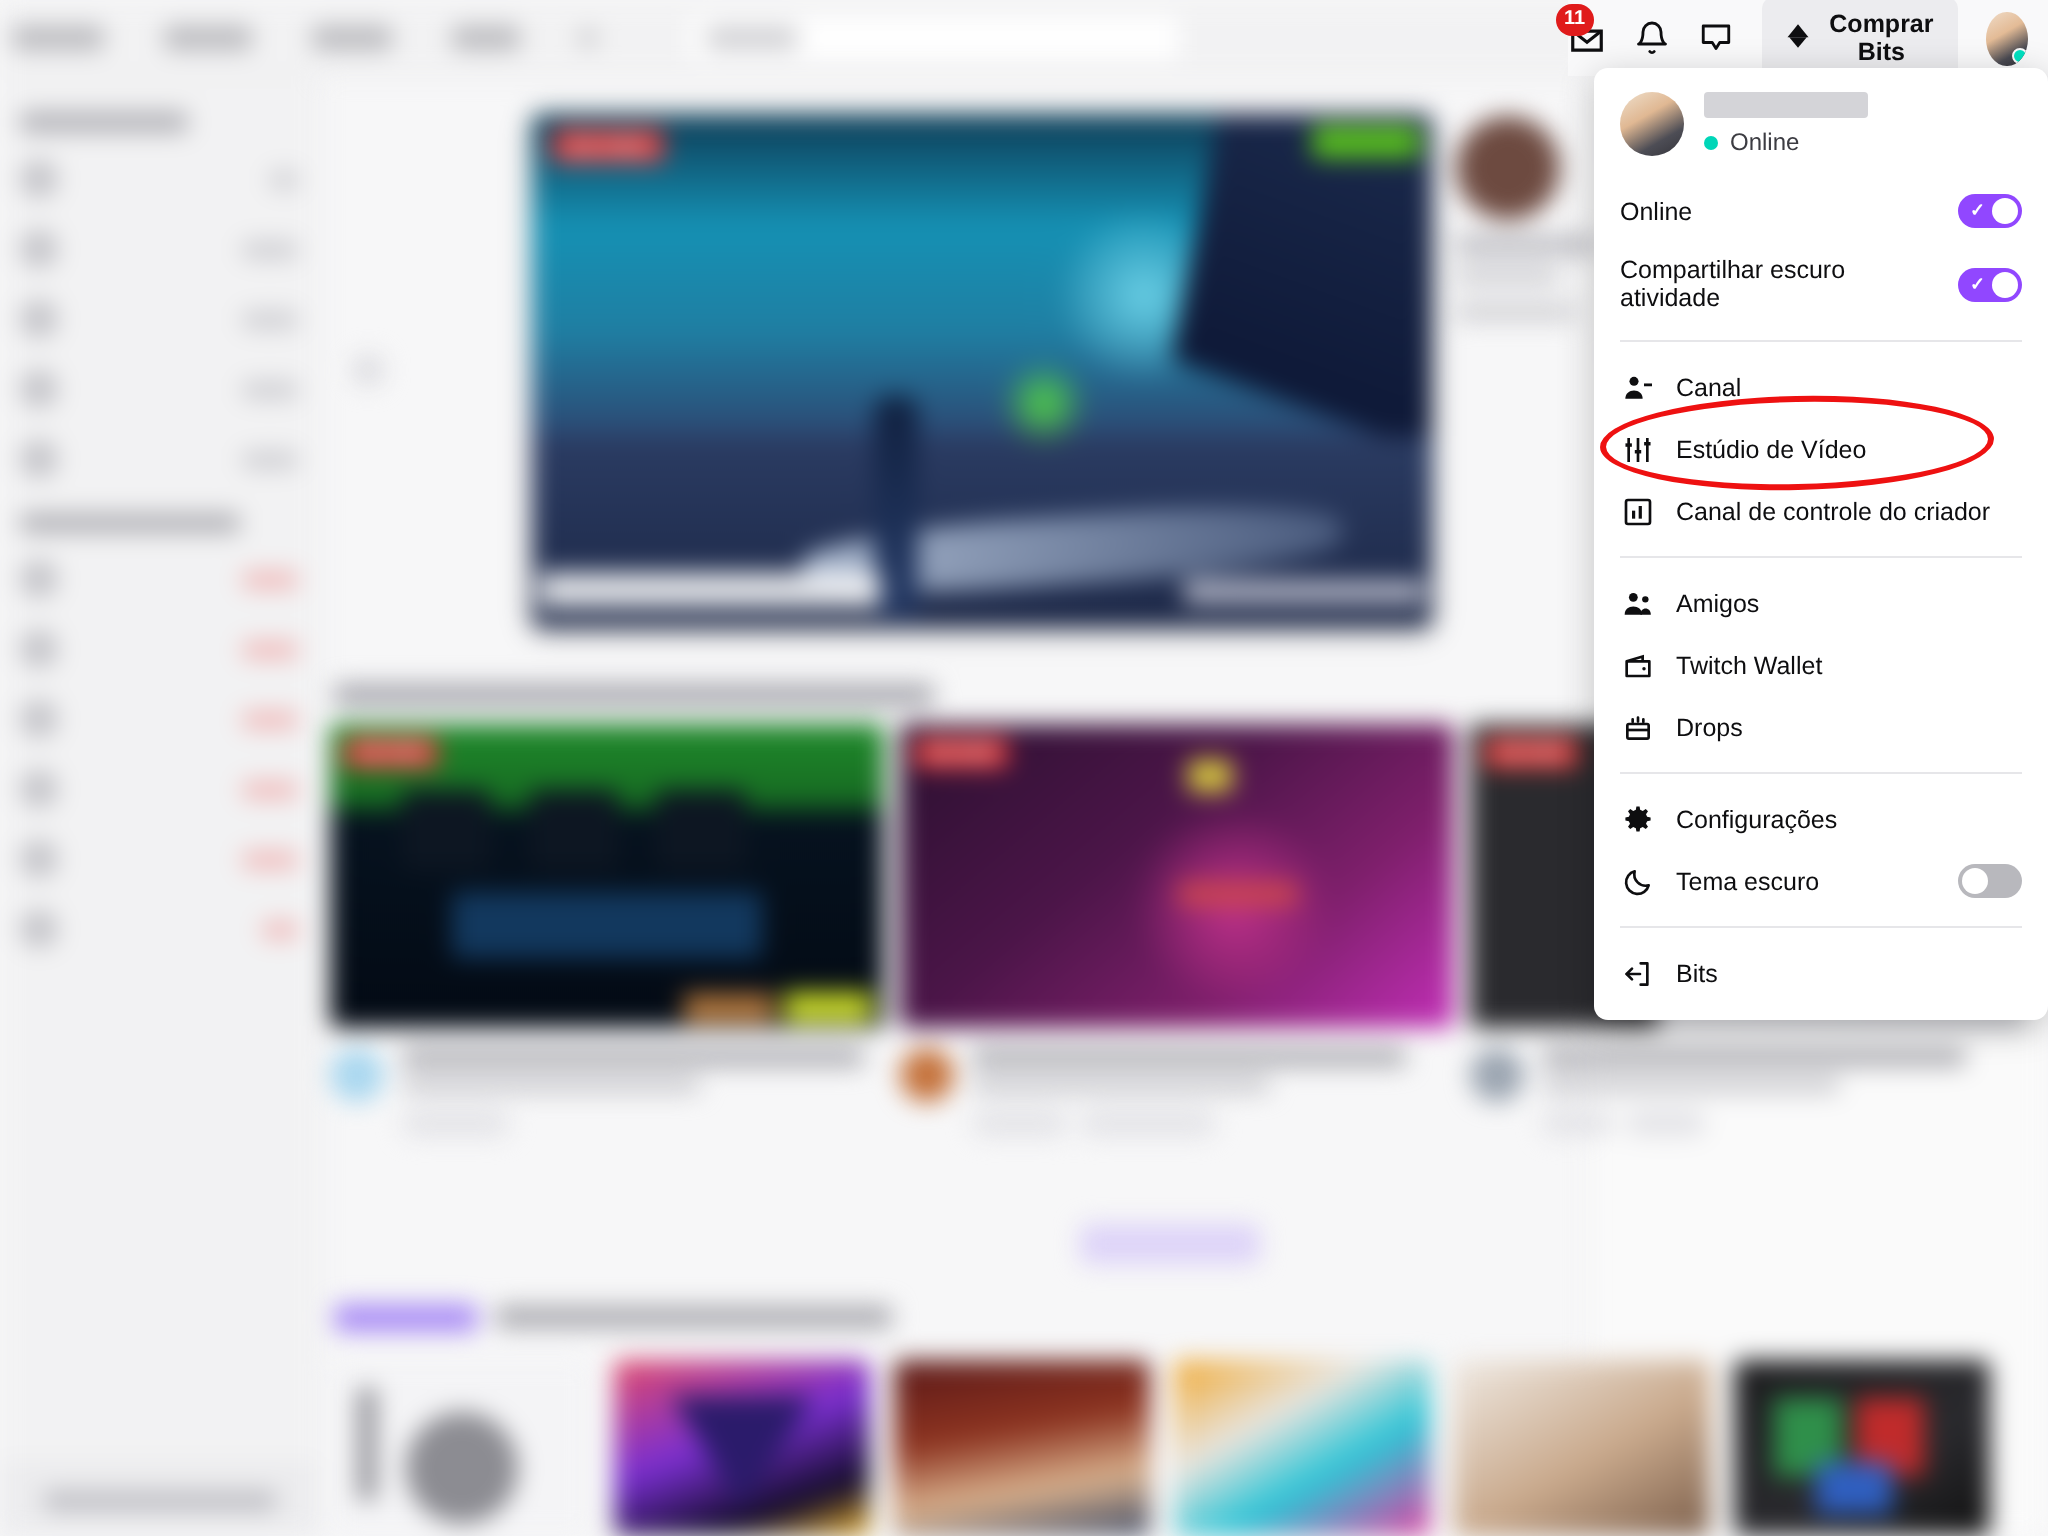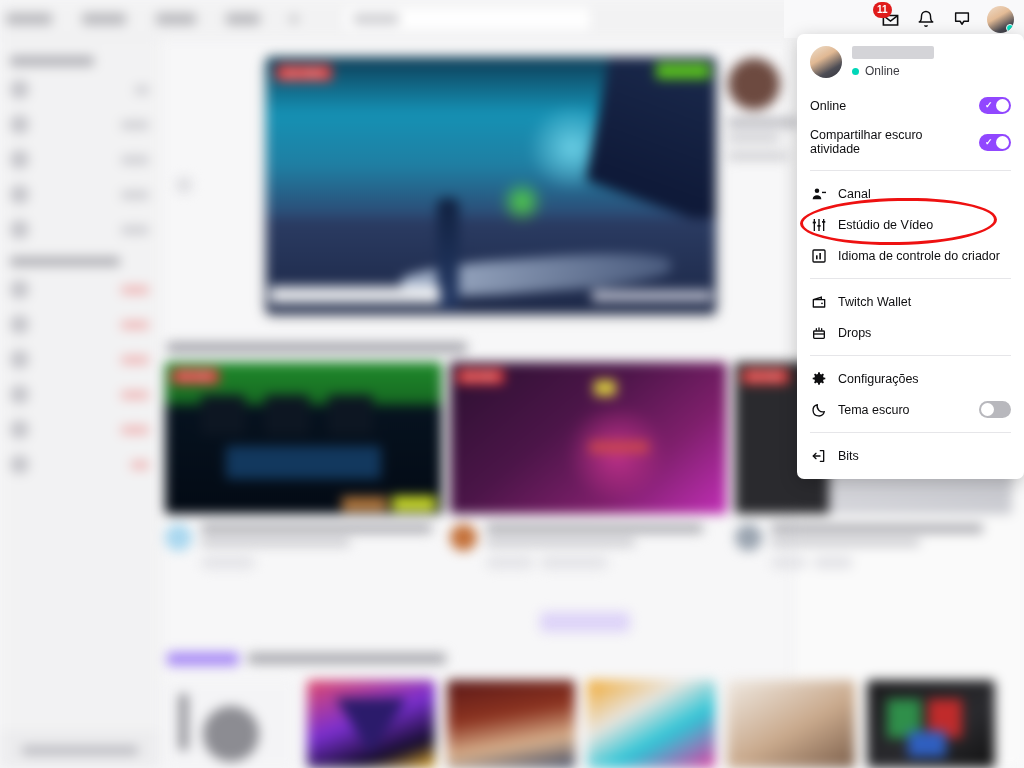--- a/index.html
+++ b/index.html
@@ -396,20 +396,29 @@
       <svg width="18" height="18" viewBox="0 0 24 24" fill="none" stroke="#0e0e10" stroke-width="1.9" stroke-linecap="round" stroke-linejoin="round">
         <path d="M18 8a6 6 0 1 0-12 0c0 7-3 8-3 8h18s-3-1-3-8"></path>
         <path d="M10.5 21a1.9 1.9 0 0 0 3 0"></path>
       </svg>
     </div>
     <div class="ticon">
       <svg width="18" height="18" viewBox="0 0 24 24" fill="none" stroke="#0e0e10" stroke-width="1.9" stroke-linejoin="round">
         <path d="M3.5 4h17v11h-6l-2.5 4-2.5-4h-6z"></path>
       </svg>
     </div>
+    <button class="bits-btn">
+      <span>
+        <svg width="14" height="14" viewBox="0 0 24 24" fill="#0e0e10">
+            <path d="M12 2 3 13h18z"></path>
+            <path d="M12 22 4.5 13h15z" fill="#0e0e10"></path>
+          </svg>
+      </span>
+      <span>Comprar Bits</span>
+    </button>
     <div class="nav-avatar">
         <span class="dot"></span>
       </div>
   </div>
 
   <div class="menu">
 
     <div class="menu-head">
       <div class="mh-av"></div>
       <div class="mh-info">
@@ -463,25 +472,36 @@
     </div>
 
     <div class="menu-row">
       <span class="ico">
         <svg width="16" height="16" viewBox="0 0 24 24" fill="none" stroke="#0e0e10" stroke-width="2">
           <rect x="3" y="3" width="18" height="18" rx="1.5"></rect>
           <rect x="7.5" y="11" width="2.4" height="6" fill="#0e0e10" stroke="none"></rect>
           <rect x="12.5" y="7.5" width="2.4" height="9.5" fill="#0e0e10" stroke="none"></rect>
         </svg>
       </span>
-      <span class="lbl">Idioma de controle do criador</span>
+      <span class="lbl">Canal de controle do criador</span>
     </div>
 
     <div class="divider"></div>
 
+    <div class="menu-row">
+      <span class="ico">
+        <svg width="16" height="16" viewBox="0 0 24 24" fill="#0e0e10">
+          <circle cx="8.5" cy="7" r="3.3"></circle>
+            <path d="M2 20c0-4 2.9-6.1 6.5-6.1S15 16 15 20z"></path>
+          <circle cx="17.5" cy="8.5" r="2.4"></circle>
+            <path d="M13.8 20c0-3 1.8-4.6 3.9-4.6S21.6 17 21.6 20z"></path>
+        </svg>
+      </span>
+      <span class="lbl">Amigos</span>
+    </div>
 
 
     <div class="menu-row">
       <span class="ico">
         <svg width="16" height="16" viewBox="0 0 24 24" fill="none" stroke="#0e0e10" stroke-width="2">
           <path d="M3.5 8.5h17v11h-17z" stroke-linejoin="round"></path>
           <path d="M3.5 8.5l12-3.6v3.6"></path>
           <circle cx="16.5" cy="14" r="1.3" fill="#0e0e10" stroke="none"></circle>
         </svg>
       </span>

